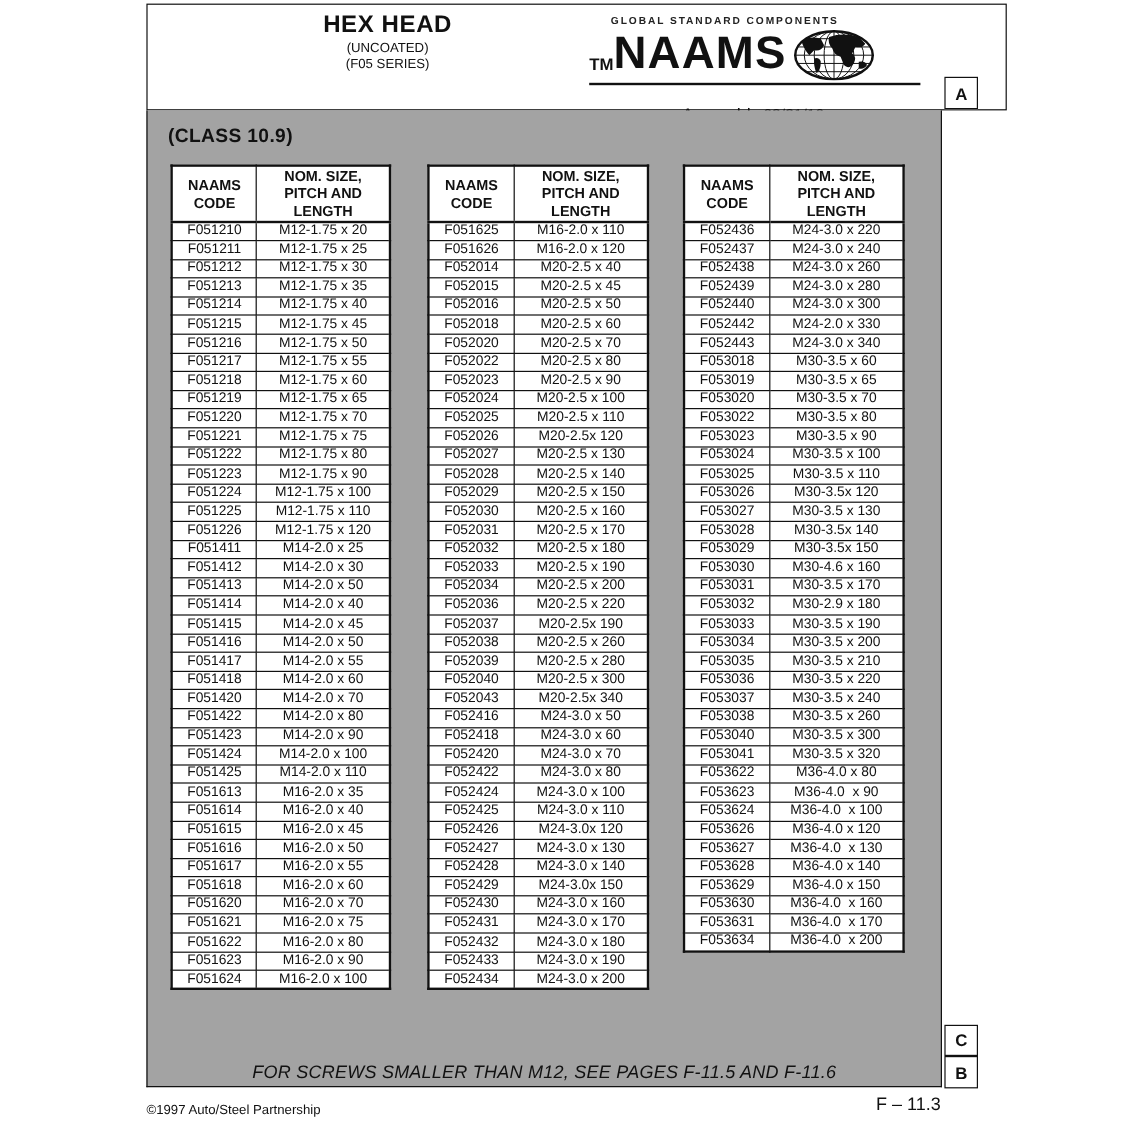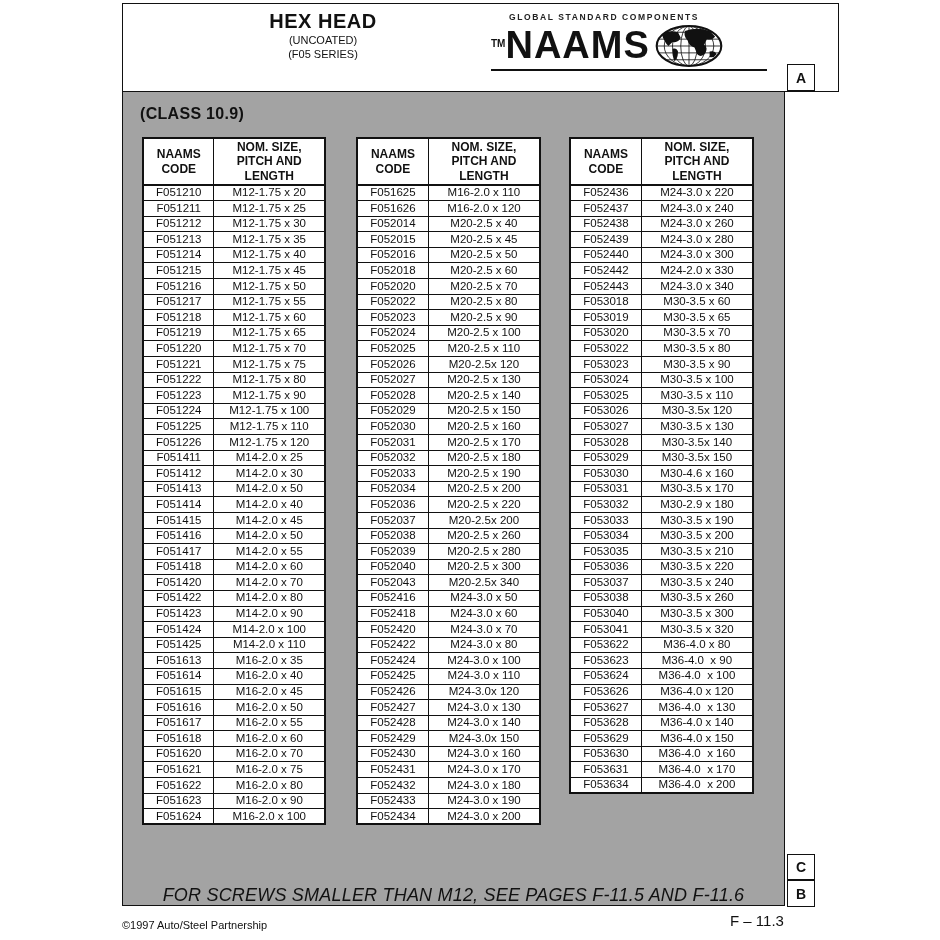--- a/index.html
+++ b/index.html
@@ -22,21 +22,21 @@
   }
   .title-line { font-size: 20px; font-weight: bold; letter-spacing: .5px; }
   .title-sub { font-size: 11px; margin-top: 2px; }
 
   .brand-block { position: absolute; left: 368px; top: 4px; width: 282px; }
   .brand-tagline {
     font-size: 8.5px; letter-spacing: 1.6px; font-weight: bold; color: #222;
     margin-left: 18px; margin-top: 4px;
   }
   .brand-row { display: flex; align-items: center; margin-top: 0px; }
-  .brand-tm { font-size: 10px; font-weight: bold; align-self: flex-end; margin-bottom: 19px; }
+  .brand-tm { font-size: 14px; font-weight: bold; align-self: flex-end; margin-bottom: 7px; }
   .brand-name { font-size: 38px; font-weight: bold; letter-spacing: 1px; line-height: 1; }
   .brand-globe { margin-left: 4px; margin-top: 2px; }
   .brand-rule { border-top: 2.5px solid #111; width: 276px; margin-top: 1px; }
   .brand-bottom {
     display: flex; justify-content: center; align-items: flex-start;
     width: 276px; margin-top: 17px;
   }
   .brand-division { font-size: 15px; }
   .brand-date { font-size: 13px; border-bottom: 1.5px solid #111; padding: 0 3px 1px 3px; }
 
@@ -79,21 +79,21 @@
     border-bottom: 2px solid #111;
   }
   table.spec th .hdr { white-space: pre-line; display: block; }
   table.spec td {
     height: 15.6px; font-size: 11.5px; line-height: 1; white-space: pre;
     padding: 0 1px;
   }
 
   .note {
     position: absolute; left: 0; top: 793px; width: 100%;
-    text-align: center; font-size: 18px; font-style: italic; font-weight: 500;
+    text-align: center; font-size: 15px; font-style: italic; font-weight: 500;
     letter-spacing: .2px;
   }
 
   
   .copyright { position: absolute; left: 122px; top: 919px; font-size: 11px; }
   .page-number { position: absolute; left: 730px; top: 912px; font-size: 15px; }
 </style>
 </head>
 <body>
 
@@ -434,21 +434,21 @@
         <tr>
           <td>F052034</td>
           <td>M20-2.5 x 200</td>
         </tr>
         <tr>
           <td>F052036</td>
           <td>M20-2.5 x 220</td>
         </tr>
         <tr>
           <td>F052037</td>
-          <td>M20-2.5x 200</td>
+          <td>M20-2.5x 190</td>
         </tr>
         <tr>
           <td>F052038</td>
           <td>M20-2.5 x 260</td>
         </tr>
         <tr>
           <td>F052039</td>
           <td>M20-2.5 x 280</td>
         </tr>
         <tr>

